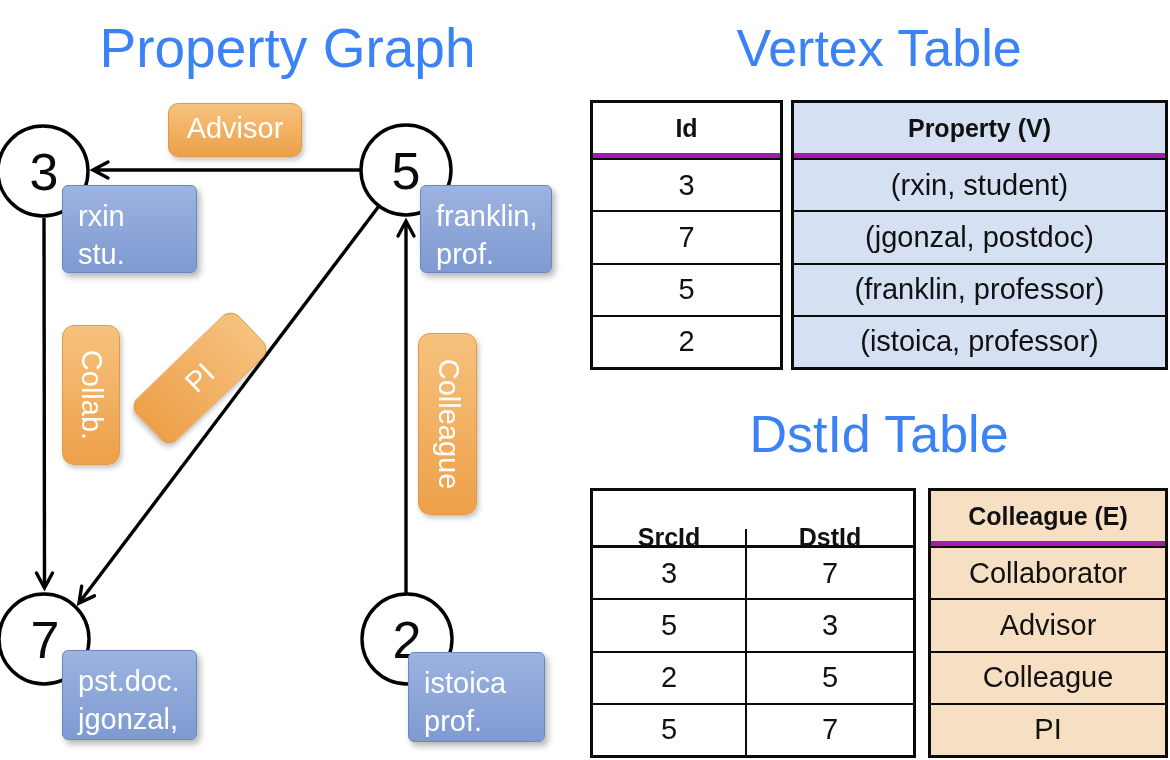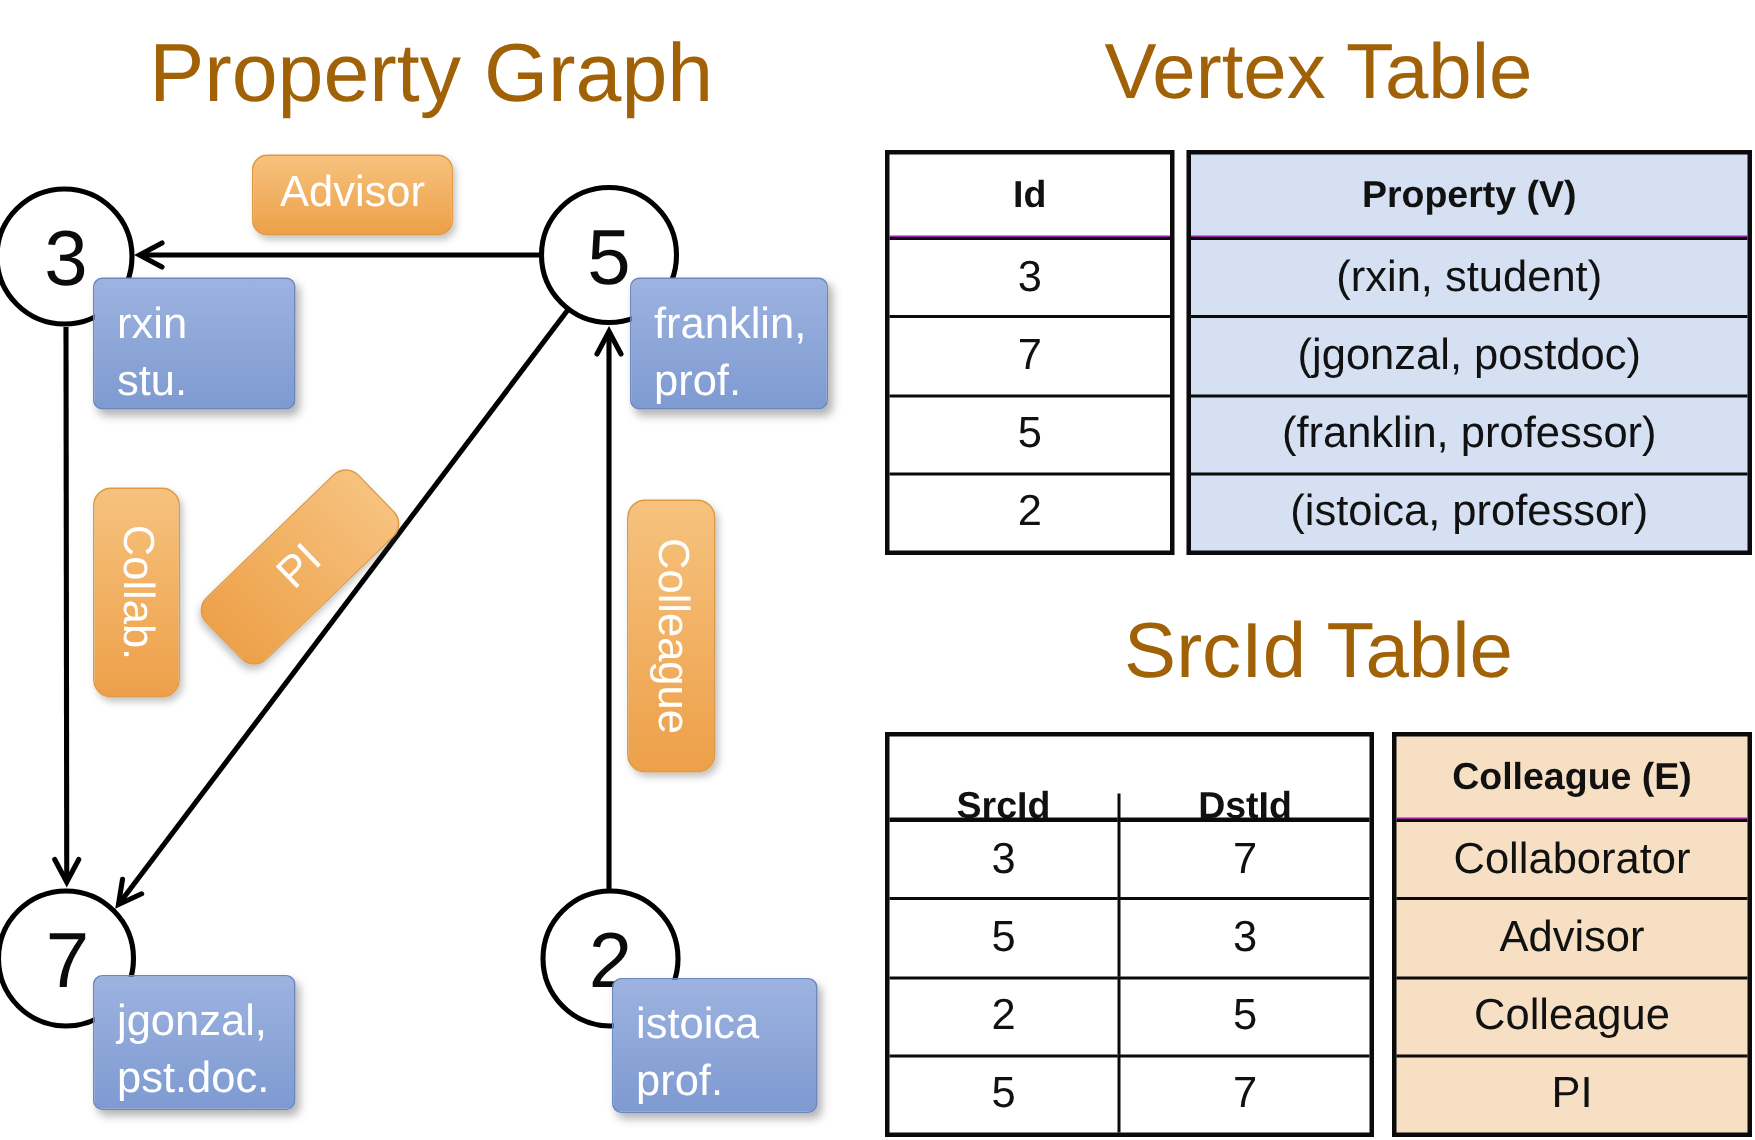--- a/index.html
+++ b/index.html
@@ -14,21 +14,21 @@
   }
   .abs { position: absolute; }
 
   
   .big-title {
     position: absolute;
     text-align: center;
     font-size: 52px;
     font-weight: 400;
     letter-spacing: 0px;
-    color: #a16207;
+    color: #3b82f6;
     white-space: nowrap;
   }
 
   
   #edges-svg { position: absolute; left: 0; top: 0; }
   .edge-line { stroke: #000; stroke-width: 3.4px; fill: none; }
   .vertex-circle { fill: #ffffff; stroke: #000; stroke-width: 3.4px; }
   .vertex-id {
     font-family: "Liberation Sans", sans-serif;
     font-size: 52px;
@@ -85,21 +85,21 @@
     align-items: center;
     justify-content: center;
     font-size: 29px;
     box-sizing: border-box;
   }
   .sub-table .hcell {
     height: 55px;
     flex: 0 0 55px;
     font-size: 25px;
     font-weight: bold;
-    border-bottom: 1px solid #a21caf;
+    border-bottom: 5px solid #a21caf;
   }
   .sub-table .dcell { flex: 1 1 0; border-top: 2px solid #0b0b0b; }
   .bg-blue { background: #d5e0f3; }
   .bg-tan  { background: #f6dfc3; }
 
   .grid-table {
     position: absolute;
     border: 3px solid #0b0b0b;
     box-sizing: border-box;
     display: grid;
@@ -170,22 +170,22 @@
       <div>rxin</div>
       <div>stu.</div>
     </div>
 
     <div class="blue-box" style="left:420px; top:185px; width:132px; height:88px;">
       <div>franklin,</div>
       <div>prof.</div>
     </div>
 
     <div class="blue-box" style="left:62px; top:650px; width:135px; height:90px;">
+      <div>pst.doc.</div>
       <div>jgonzal,</div>
-      <div>pst.doc.</div>
     </div>
 
     <div class="blue-box" style="left:408px; top:652px; width:137px; height:90px;">
       <div>istoica</div>
       <div>prof.</div>
     </div>
   </div>
 
   <div class="abs" style="left:585px;top:0;width:585px;height:760px;text-decoration:underline;">
 
@@ -200,21 +200,21 @@
     </div>
 
     <div class="sub-table bg-blue" style="left:206px; top:100px; width:377px; height:270px;">
       <div class="cell hcell">Property (V)</div>
       <div class="cell dcell">(rxin, student)</div>
       <div class="cell dcell">(jgonzal, postdoc)</div>
       <div class="cell dcell">(franklin, professor)</div>
       <div class="cell dcell">(istoica, professor)</div>
     </div>
 
-    <div class="big-title" style="left:5px; top:404px; width:578px;">SrcId Table</div>
+    <div class="big-title" style="left:5px; top:404px; width:578px;">DstId Table</div>
 
     <div class="grid-table" style="left:5px; top:488px; width:326px; height:270px;">
       <div class="cell hcell">SrcId</div>
       <div class="cell hcell col2">DstId</div>
 
       <div class="cell dcell">3</div>
       <div class="cell dcell col2">7</div>
 
       <div class="cell dcell">5</div>
       <div class="cell dcell col2">3</div>

